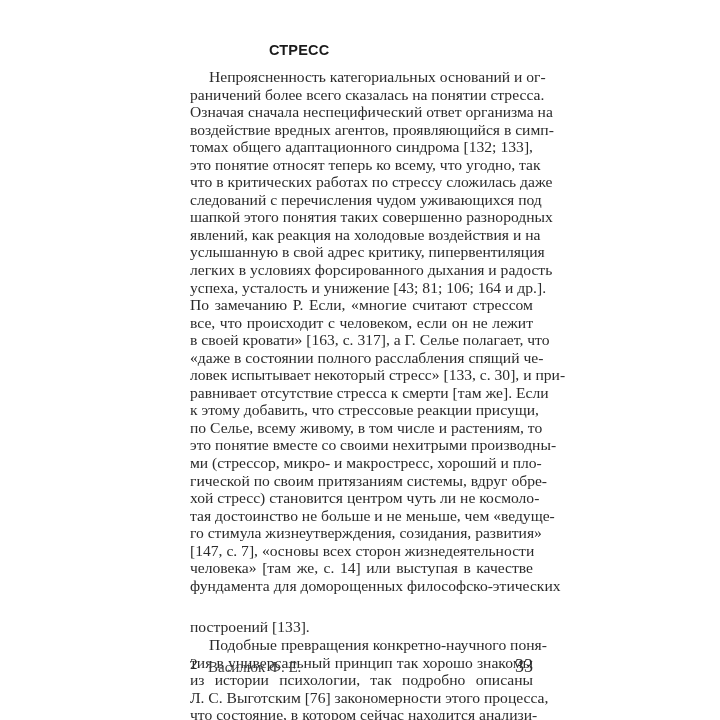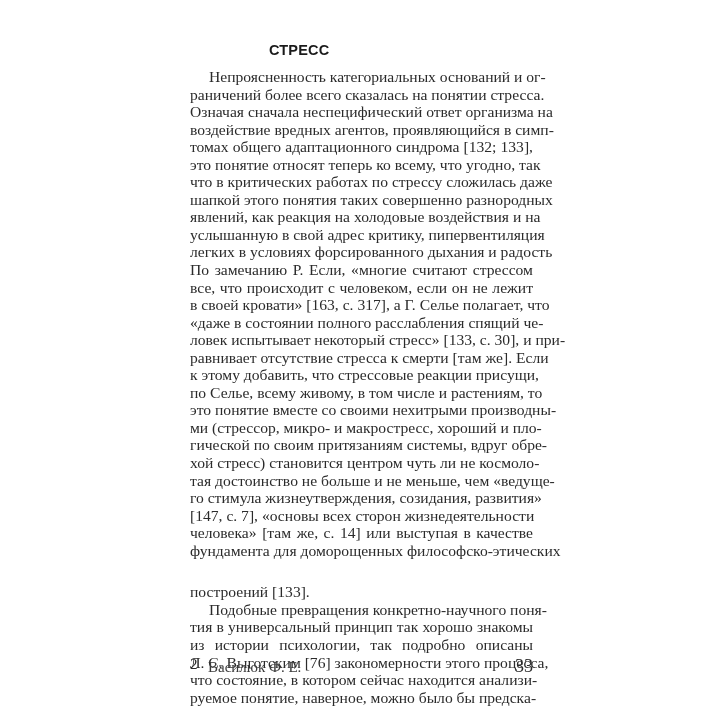--- a/index.html
+++ b/index.html
@@ -39,24 +39,26 @@
   <div class="title">СТРЕСС</div>
 
   <div class="body-text">
     <span class="line indent">Непроясненность категориальных оснований и ог-</span>
     <span class="line">раничений более всего сказалась на понятии стресса.</span>
     <span class="line">Означая сначала неспецифический ответ организма на</span>
     <span class="line">воздействие вредных агентов, проявляющийся в симп-</span>
     <span class="line">томах общего адаптационного синдрома [132; 133],</span>
     <span class="line">это понятие относят теперь ко всему, что угодно, так</span>
     <span class="line">что в критических работах по стрессу сложилась даже</span>
+    <span class="line">следований с перечисления чудом уживающихся под</span>
     <span class="line">шапкой этого понятия таких совершенно разнородных</span>
     <span class="line">явлений, как реакция на холодовые воздействия и на</span>
     <span class="line">услышанную в свой адрес критику, пипервентиляция</span>
     <span class="line">легких в условиях форсированного дыхания и радость</span>
+    <span class="line">успеха, усталость и унижение [43; 81; 106; 164 и др.].</span>
     <span class="line">По замечанию Р. Если, «многие считают стрессом</span>
     <span class="line">все, что происходит с человеком, если он не лежит</span>
     <span class="line">в своей кровати» [163, с. 317], а Г. Селье полагает, что</span>
     <span class="line">«даже в состоянии полного расслабления спящий че-</span>
     <span class="line">ловек испытывает некоторый стресс» [133, с. 30], и при-</span>
     <span class="line">равнивает отсутствие стресса к смерти [там же]. Если</span>
     <span class="line">к этому добавить, что стрессовые реакции присущи,</span>
     <span class="line">по Селье, всему живому, в том числе и растениям, то</span>
     <span class="line">это понятие вместе со своими нехитрыми производны-</span>
     <span class="line">ми (стрессор, микро- и макростресс, хороший и пло-</span>

